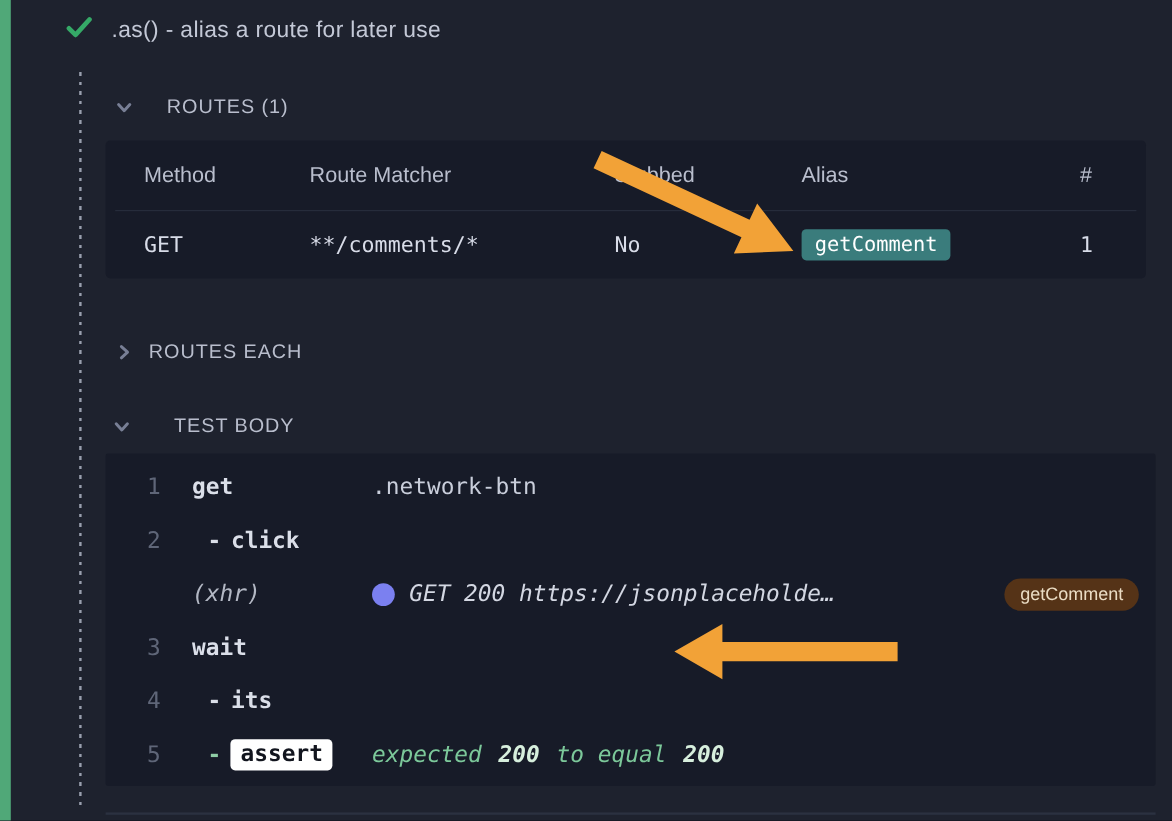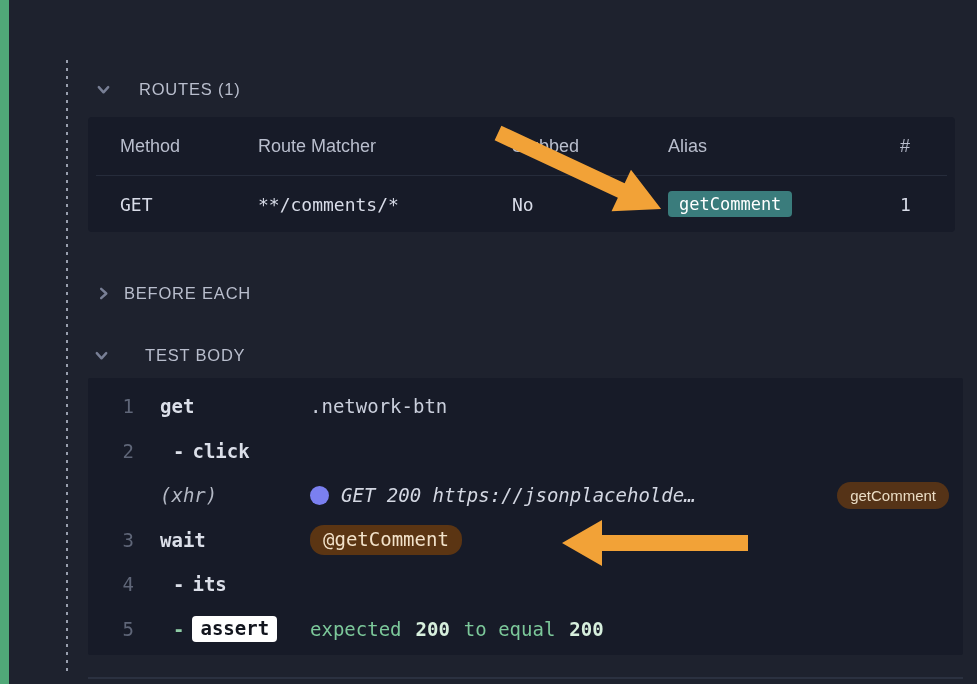--- a/index.html
+++ b/index.html
@@ -50,37 +50,45 @@
   .cmd-name { margin-left:26px; width:150px; flex:none; color:#dbdfe9; font-weight:bold; display:flex; align-items:center; gap:8px; }
   .cmd-name.child { padding-left:13px; }
   .cmd-msg { color:#c9cedb; display:flex; align-items:center; gap:12px; flex:1; min-width:0; }
   .xhr-name { color:#b3b8c4; font-style:italic; font-weight:normal; }
   .xhr-msg { color:#d3d7e2; font-style:italic; white-space:nowrap; overflow:hidden; }
   .dot-indicator { width:19px; height:19px; border-radius:50%; background:#7b80f0; flex:none; }
   .xhr-right-badge { margin-left:auto; margin-right:14px; background:#553317; color:#eadcc4;
     font-family:"Liberation Sans", sans-serif; font-style:normal; font-size:15px; padding:5px 13px; border-radius:15px; flex:none; }
   .wait-badge { background:#5b3513; color:#f2e2ca; padding:3px 13px 5px; border-radius:14px; font-size:19px; }
   .assert-pill { background:#ffffff; color:#12151e; font-weight:bold; padding:1px 8px 3px; border-radius:4px; }
-  .assert-msg { color:#7cc89a; }
+  .assert-msg { color:#7cc89a;font-style:italic; }
   .assert-msg b { color:#d7efdd; font-weight:bold; padding:0 2px; }
   .dash { font-weight:bold; color:#dbdfe9; }
   .row5 .dash { color:#8fcda6; }
 
   .bottom-divider { position:absolute; left:88px; top:677px; width:875px; height:2px; background:#2b3140; }
 
   .check-icon svg { width:22px; height:20px; stroke:#35a967; stroke-width:3.2; fill:none; stroke-linecap:round; stroke-linejoin:round; }
 
   .arrow { position:absolute; overflow:visible; pointer-events:none; }
 </style>
 </head>
 <body>
 
 <div class="stage">
   <div class="green-strip"></div>
 
+  <div class="test-title">
+    <span class="check-icon">
+      <svg viewBox="0 0 18 16">
+          <path d="M2 8.5l4.5 4.5L16 2.5"></path>
+        </svg>
+    </span>
+    <span class="label">.as() - alias a route for later use</span>
+  </div>
 
   <div class="dotted-line"></div>
 
   <div class="section-header" style="left:96px; top:80px;gap:28px;">
     <span class="chev">
       <svg viewBox="0 0 16 16">
           <path d="M3 5.5l5 5.5 5-5.5"></path>
         </svg>
     </span>
     <span class="label">ROUTES (1)</span>
@@ -103,21 +111,21 @@
       <div class="col-last">1</div>
     </div>
   </div>
 
   <div class="section-header" style="left:96px; top:284px;">
     <span class="chev right">
       <svg viewBox="0 0 16 16">
           <path d="M3 5.5l5 5.5 5-5.5"></path>
         </svg>
     </span>
-    <span class="label">BEFORE EACH</span>
+    <span class="label">ROUTES EACH</span>
   </div>
 
   <div class="section-header" style="left:94px; top:346px;gap:36px;">
     <span class="chev">
       <svg viewBox="0 0 16 16">
           <path d="M3 5.5l5 5.5 5-5.5"></path>
         </svg>
     </span>
     <span class="label">TEST BODY</span>
   </div>
@@ -150,23 +158,20 @@
         <span class="dot-indicator"></span>
         <span class="xhr-msg">GET 200 https://jsonplaceholde…</span>
         <span class="xhr-right-badge">getComment</span>
       </span>
     </div>
 
     <div class="cmd-row">
       <span class="cmd-num">3</span>
       <span class="cmd-name">
           <span>wait</span>
-        </span>
-      <span class="cmd-msg">
-          <span class="wait-badge">@getComment</span>
         </span>
     </div>
 
     <div class="cmd-row">
       <span class="cmd-num">4</span>
       <span class="cmd-name child">
           <span class="dash">-</span>
           <span>its</span>
         </span>
     </div>

